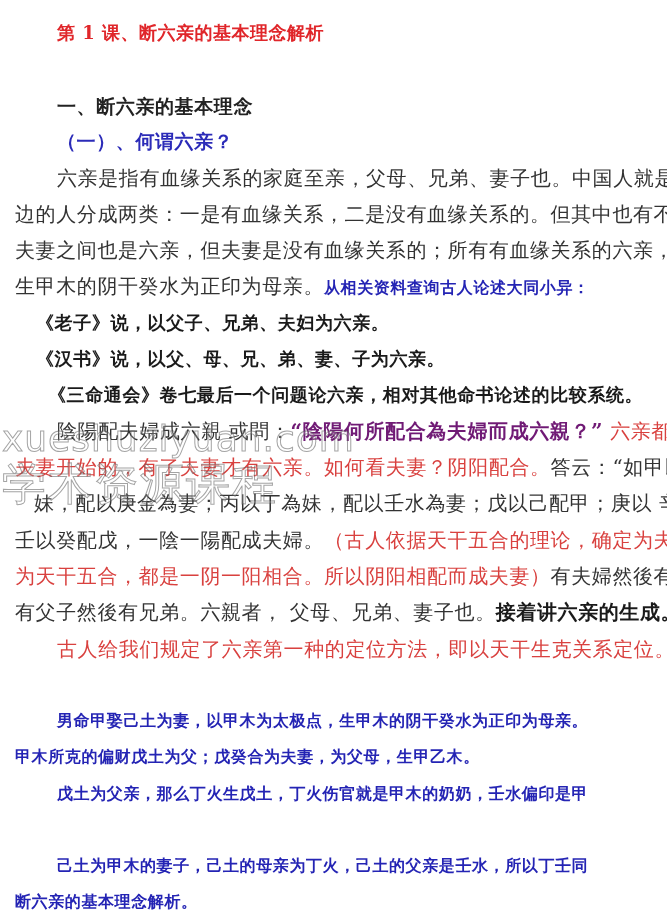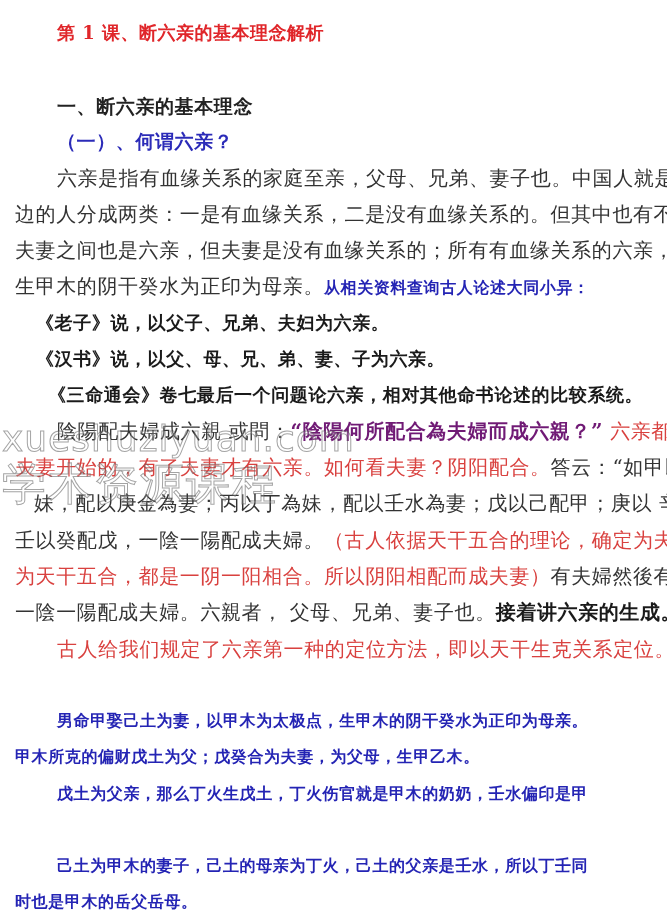--- a/index.html
+++ b/index.html
@@ -61,29 +61,29 @@
     <span class="red">夫妻开始的，有了夫妻才有六亲。如何看夫妻？阴阳配合。</span><span class="blk">答云：“如甲以乙為</span>
   </div>
   <div class="line blk" style="left:34px; top:490px;">妹，配以庚金為妻；丙以丁為妹，配以壬水為妻；戊以己配甲；庚以 辛配丙；</div>
   <div class="line" style="top:527px;">
     <span class="blk">壬以癸配戊，一陰一陽配成夫婦。</span><span class="red">（古人依据天干五合的理论，确定为夫妻，因</span>
   </div>
   <div class="line" style="top:563px;">
     <span class="red">为天干五合，都是一阴一阳相合。所以阴阳相配而成夫妻）</span><span class="blk">有夫婦然後有父子，</span>
   </div>
   <div class="line" style="top:599px;">
-    <span class="blk">一陰一陽配成夫婦。六親者， 父母、兄弟、妻子也。</span><span class="blkbold">接着讲六亲的生成。</span>
+    <span class="blk">有父子然後有兄弟。六親者， 父母、兄弟、妻子也。</span><span class="blkbold">接着讲六亲的生成。</span>
   </div>
 
   <div class="line indent red" style="top:636px;">古人给我们规定了六亲第一种的定位方法，即以天干生克关系定位。这里</div>
 
   <div class="line indent blue" style="top:708px;">男命甲娶己土为妻，以甲木为太极点，生甲木的阴干癸水为正印为母亲。</div>
   <div class="line blue" style="top:744px;">甲木所克的偏财戊土为父；戊癸合为夫妻，为父母，生甲乙木。</div>
 
   <div class="line indent blue" style="top:781px;">戊土为父亲，那么丁火生戊土，丁火伤官就是甲木的奶奶，壬水偏印是甲</div>
 
   <div class="line indent blue" style="top:853px;">己土为甲木的妻子，己土的母亲为丁火，己土的父亲是壬水，所以丁壬同</div>
-  <div class="line blue" style="top:889px;">时也是甲木的岳父岳母。</div>
+  <div class="line blue" style="top:889px;">断六亲的基本理念解析。</div>
 
   <div class="watermark wm1">xueshuziyuan.com</div>
   <div class="watermark wm2">学术资源课程</div>
 
 </div>
 
 </body></html>

